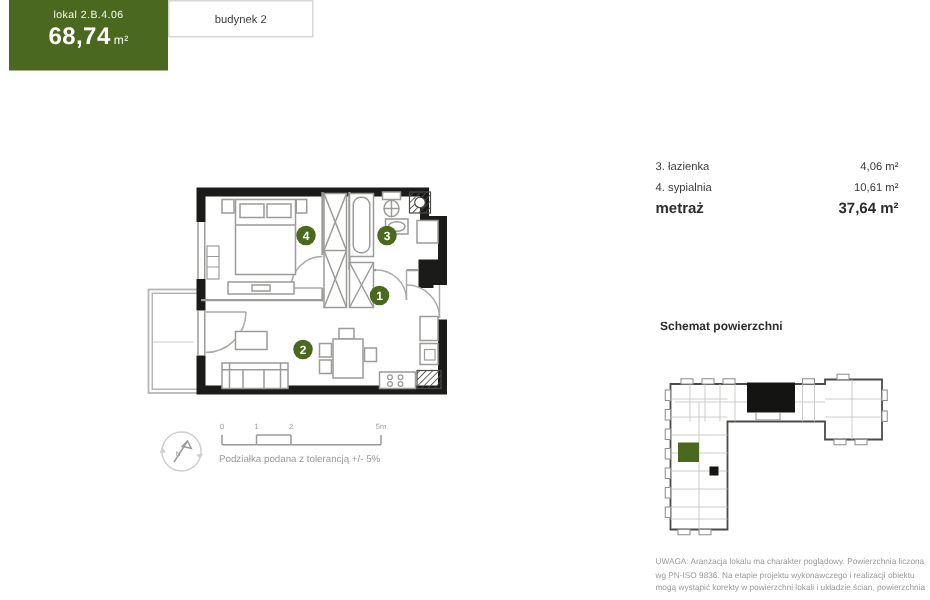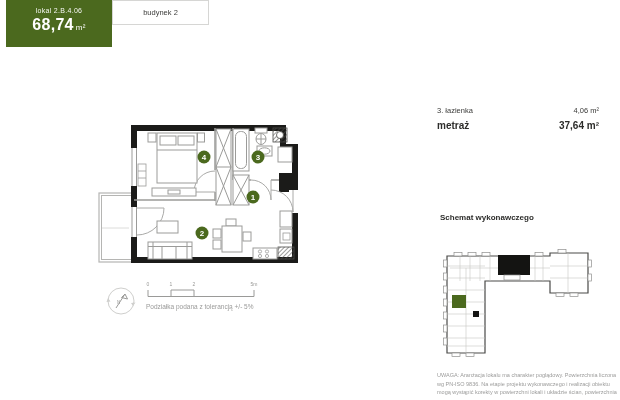--- a/index.html
+++ b/index.html
@@ -212,27 +212,31 @@
     <text x="111" y="6">5m</text>
   </g>
 </svg>
 <div class="abs scale-note">Podziałka podana z tolerancją +/- 5%</div>
 
 <div class="abs room-list">
   <div class="room-row">
     <span>3. łazienka</span>
     <span>4,06 m²</span>
   </div>
+  <div class="room-row">
+    <span>4. sypialnia</span>
+    <span>10,61 m²</span>
+  </div>
   <div class="room-row total">
     <span>metraż</span>
     <span>37,64 m²</span>
   </div>
 </div>
 
-<div class="abs schem-title">Schemat wykonawczego</div>
+<div class="abs schem-title">Schemat powierzchni</div>
 <svg class="abs" style="left:440px;top:246px" width="180" height="118" viewBox="0 0 180 118">
 
   <path d="M7,10 H110 V7 H148 V47 H110 V35 H45 V107 H7 Z" fill="#fff" stroke="#4a4a48" stroke-width="1.2"></path>
 
   <g stroke="#c6c6c4" stroke-width="0.6">
     <line x1="10" y1="22" x2="110" y2="22"></line>
     <line x1="20" y1="10" x2="20" y2="35"></line>
       <line x1="30" y1="10" x2="30" y2="35"></line>
     <line x1="40" y1="10" x2="40" y2="35"></line>
       <line x1="50" y1="10" x2="50" y2="35"></line>

